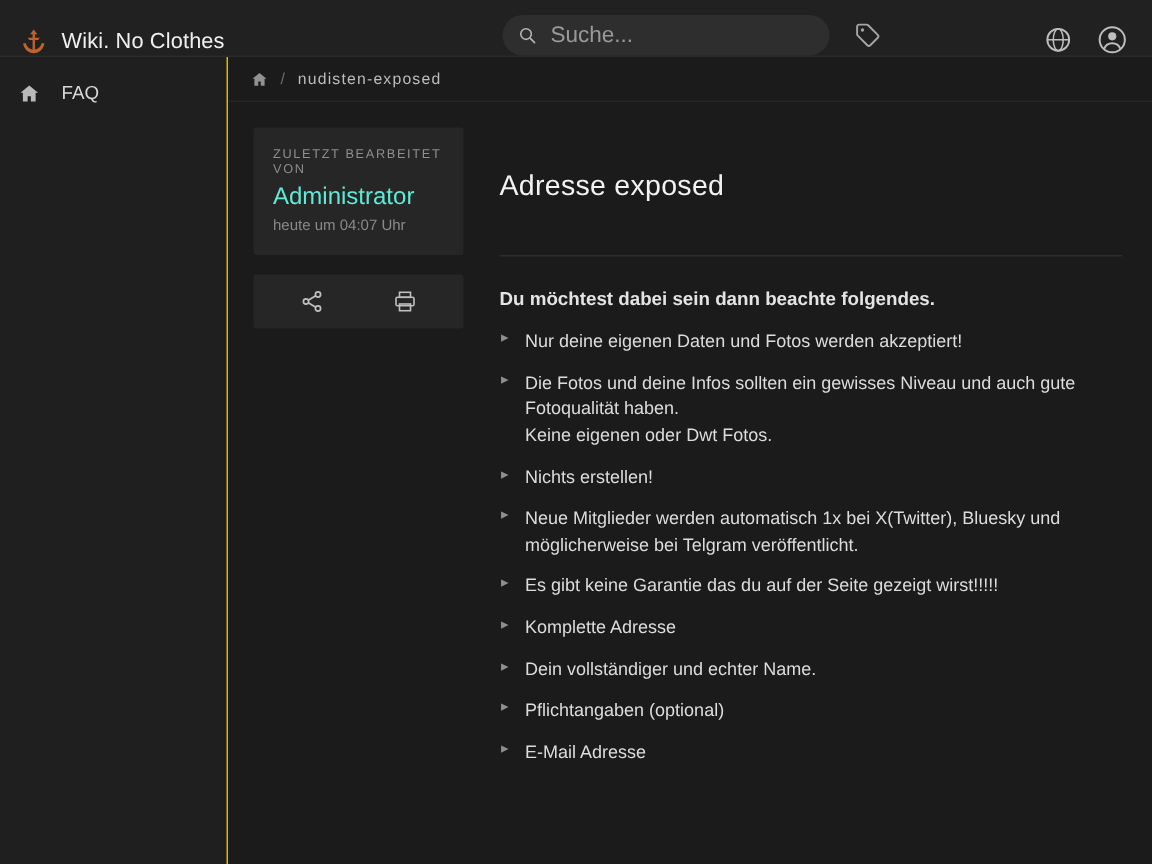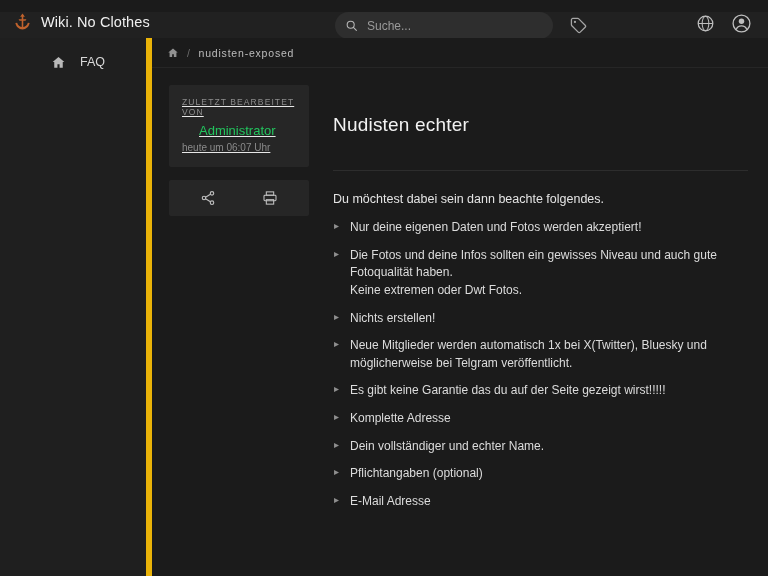--- a/index.html
+++ b/index.html
@@ -12,26 +12,26 @@
     height: 576px;
     overflow: hidden;
     font-family: "Liberation Sans", sans-serif;
     color: #e8e8e8;
     font-size: 13px;
   }
 
   
   .topbar {
     position: absolute;
-    top: 12px; left: 0;
+    top: 0; left: 0;
     width: 768px;
     height: 38px;
     background: #212121;
     display: flex;
-    align-items: flex-start;
+    align-items: flex-end;
     border-bottom: 1px solid #2b2b2b;
     box-sizing: border-box;
   }
   .brand {
     display: flex;
     align-items: center;
     gap: 9px;
     padding-left: 13px;
     width: 230px;
     box-sizing: border-box;
@@ -62,21 +62,21 @@
     align-items: center;
     padding: 0 10px;
     box-sizing: border-box;
     gap: 7px;
   }
   .searchbox input {
     background: transparent;
     border: 0;
     outline: 0;
     color: #cfcfcf;
-    font-size: 12px;
+    font-size: 15px;
     font-family: "Liberation Sans", sans-serif;
     width: 100%;
   }
   .searchbox input::placeholder { color: #9a9a9a; }
   .tag-btn {
     width: 22px; height: 22px;
     display: flex; align-items: center; justify-content: center;
     opacity: .85;
   }
   .topbar-right {
@@ -91,24 +91,23 @@
     opacity: .9;
   }
 
   
   .sidebar {
     position: absolute;
     top: 38px; left: 0;
     width: 152px;
     height: 538px;
     background: #1f1f1f;
-    border-right: 6px solid #eab308;
+    border-right: 1px solid #eab308;
     box-sizing: border-box;
     padding-top: 8px;
-    padding-left: 39px;
   }
   .side-item {
     display: flex;
     align-items: center;
     height: 32px;
     padding-left: 12px;
     gap: 14px;
     color: #d8d8d8;
     font-size: 12.5px;
   }
@@ -145,40 +144,38 @@
   .bc-current { color: #bdbdbd; letter-spacing: .8px; }
 
   .content-row {
     display: flex;
     align-items: flex-start;
   }
   .meta-col {
     width: 140px;
     margin: 17px 0 0 17px;
     flex: 0 0 140px;
-    text-decoration: underline;
   }
   .meta-card {
     background: #262626;
     padding: 12px 13px 14px 13px;
     box-sizing: border-box;
     border-radius: 2px;
   }
   .meta-label {
     font-size: 8.5px;
     letter-spacing: 1.1px;
     color: #8e8e8e;
     text-transform: uppercase;
     margin-bottom: 6px;
   }
   .meta-author {
-    font-size: 13px;
-    color: #22c55e;
+    font-size: 16px;
+    color: #5eead4;
     margin-bottom: 4px;
-    margin-left: 17px;
   }
   .meta-time {
     font-size: 10px;
     color: #8a8a8a;
   }
   .meta-actions {
     margin-top: 13px;
     background: #262626;
     height: 36px;
     display: flex;
@@ -206,21 +203,21 @@
     letter-spacing: .2px;
   }
   .hr {
     height: 1px;
     background: #2d2d2d;
     margin: 34px 0 0 0;
   }
   .lead {
     font-size: 12.5px;
     color: #e4e4e4;
-    font-weight: normal;
+    font-weight: bold;
     margin: 21px 0 13px 0;
   }
   .section-head {
     font-size: 12.5px;
     color: #e4e4e4;
     font-weight: bold;
     margin: 38px 0 14px 0;
   }
   ul.bullets {
     list-style: none;
@@ -317,21 +314,21 @@
     <span class="bc-sep">/</span>
     <span class="bc-current">nudisten-exposed</span>
   </div>
 
   <div class="content-row">
 
     <div class="meta-col">
       <div class="meta-card">
         <div class="meta-label">ZULETZT BEARBEITET VON</div>
         <div class="meta-author">Administrator</div>
-        <div class="meta-time">heute um 06:07 Uhr</div>
+        <div class="meta-time">heute um 04:07 Uhr</div>
       </div>
       <div class="meta-actions">
         <span class="act">
           <svg width="16" height="16" viewBox="0 0 24 24">
             <circle cx="18" cy="5" r="2.6" fill="none" stroke="#d0d0d0" stroke-width="1.7"></circle>
             <circle cx="6" cy="12" r="2.6" fill="none" stroke="#d0d0d0" stroke-width="1.7"></circle>
             <circle cx="18" cy="19" r="2.6" fill="none" stroke="#d0d0d0" stroke-width="1.7"></circle>
             <line x1="8.3" y1="10.8" x2="15.7" y2="6.3" stroke="#d0d0d0" stroke-width="1.7"></line>
             <line x1="8.3" y1="13.2" x2="15.7" y2="17.7" stroke="#d0d0d0" stroke-width="1.7"></line>
           </svg>
@@ -340,32 +337,32 @@
           <svg width="16" height="16" viewBox="0 0 24 24">
             <rect x="6.5" y="2.8" width="11" height="5" fill="none" stroke="#d0d0d0" stroke-width="1.6"></rect>
             <rect x="3" y="7.8" width="18" height="8.4" rx="1.4" fill="none" stroke="#d0d0d0" stroke-width="1.6"></rect>
             <rect x="6.5" y="14.5" width="11" height="6.7" fill="none" stroke="#d0d0d0" stroke-width="1.6"></rect>
           </svg>
         </span>
       </div>
     </div>
 
     <div class="article-col">
-      <h1 class="article-title">Nudisten echter</h1>
+      <h1 class="article-title">Adresse exposed</h1>
       <div class="hr"></div>
 
       <div class="lead">Du möchtest dabei sein dann beachte folgendes.</div>
 
       <ul class="bullets">
         <li>
           <span class="l2">Nur deine eigenen Daten und Fotos werden akzeptiert!</span>
         </li>
         <li>
           <span class="l2">Die Fotos und deine Infos sollten ein gewisses Niveau und auch gute Fotoqualität haben.</span>
-          <span class="l2">Keine extremen oder Dwt Fotos.</span>
+          <span class="l2">Keine eigenen oder Dwt Fotos.</span>
         </li>
         <li>
           <span class="l2">Nichts erstellen!</span>
         </li>
         <li>
           <span class="l2">Neue Mitglieder werden automatisch 1x bei  X(Twitter), Bluesky und möglicherweise bei Telgram veröffentlicht.</span>
         </li>
         <li>
           <span class="l2">Es gibt keine Garantie das du auf der Seite gezeigt wirst!!!!!</span>
         </li>

